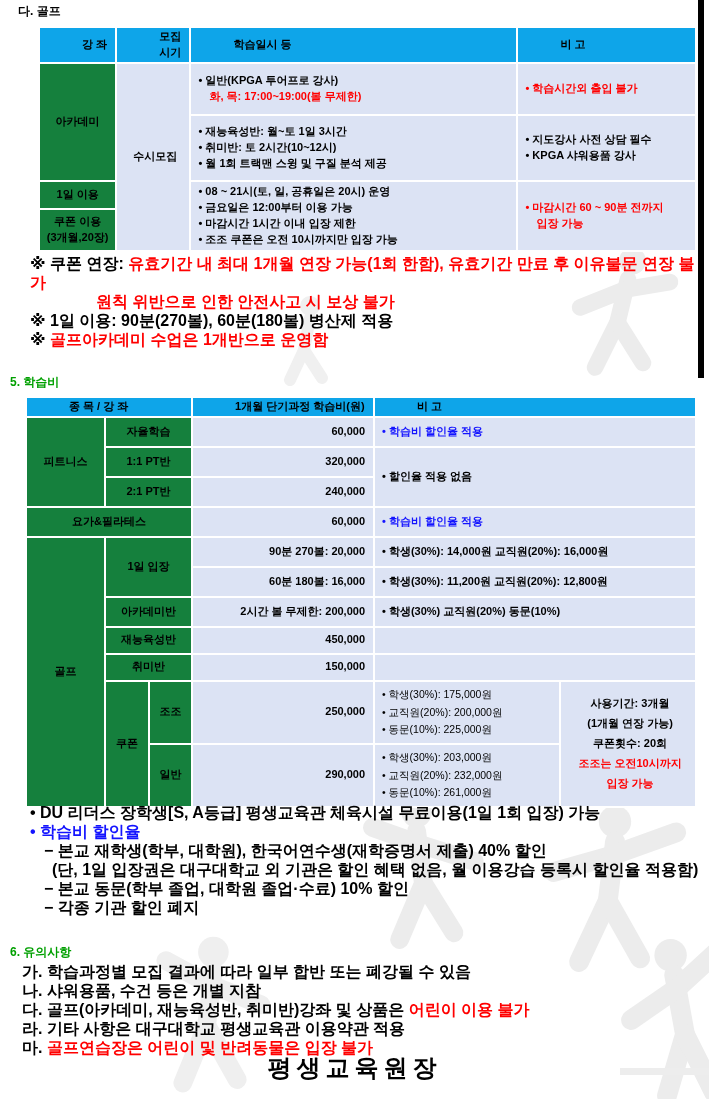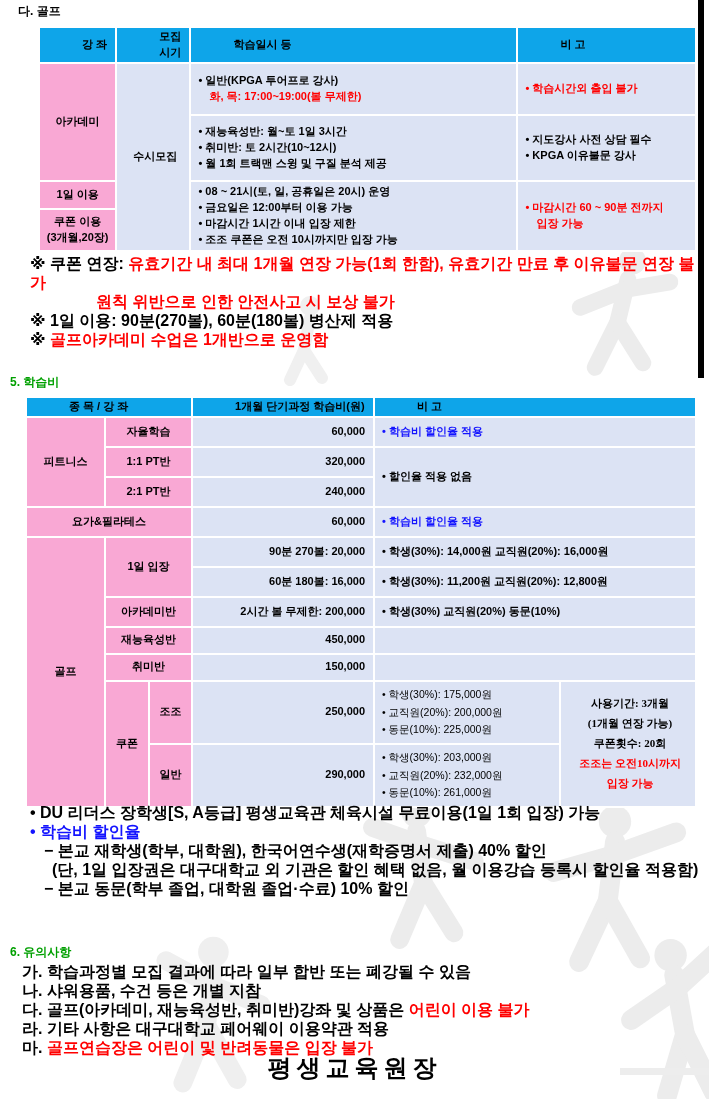--- a/index.html
+++ b/index.html
@@ -6,21 +6,21 @@
   body{
     width:709px;height:1099px;position:relative;background:#ffffff;
     font-family:"Liberation Sans","DejaVu Sans",sans-serif;
     font-weight:bold;color:#000;overflow:hidden;
   }
   .abs{position:absolute;}
   
   table{border-collapse:separate;border-spacing:2px;background:#fff;z-index:2;position:absolute;table-layout:fixed;}
   th,td{font-size:11px;line-height:1.45;vertical-align:middle;overflow:hidden;}
   th{background:#0ea5e9;text-align:left;font-weight:bold;padding-left:42px;}
-  td.lbl{background:#f9a8d4;text-align:center;}
+  td.lbl{background:#15803d;text-align:center;}
   td.cnt{background:#dce3f4;text-align:left;padding-left:7px;padding-right:4px;}
   td.center{text-align:center;padding-left:8px;}
   td.price{background:#dce3f4;text-align:right;padding-right:8px;}
   .red{color:#ff0000;}
   .blue{color:#1414ff;}
   .ind{margin-left:11px;}
   .small{font-weight:normal;font-size:10.5px;line-height:1.7;}
   
   .heading{font-size:12px;}
   .section{font-size:12px;color:#00a000;}
@@ -118,21 +118,21 @@
     </td>
   </tr>
   <tr style="height:64px">
     <td class="cnt">
       <div>• 재능육성반: 월~토 1일 3시간</div>
       <div>• 취미반: 토 2시간(10~12시)</div>
       <div>• 월 1회 트랙맨 스윙 및 구질 분석 제공</div>
     </td>
     <td class="cnt">
       <div>• 지도강사 사전 상담 필수</div>
-      <div>• KPGA 이유불문 강사</div>
+      <div>• KPGA 샤워용품 강사</div>
     </td>
   </tr>
   <tr style="height:26px">
     <td class="lbl">1일 이용</td>
     <td class="cnt" rowspan="2">
       <div>• 08 ~ 21시(토, 일, 공휴일은 20시) 운영</div>
       <div>• 금요일은 12:00부터 이용 가능</div>
       <div>• 마감시간 1시간 이내 입장 제한</div>
       <div>• 조조 쿠폰은 오전 10시까지만 입장 가능</div>
     </td>
@@ -221,21 +221,21 @@
   </tr>
   <tr style="height:61px">
     <td class="lbl" rowspan="2">쿠폰</td>
     <td class="lbl">조조</td>
     <td class="price">250,000</td>
     <td class="cnt small">
       <div>• 학생(30%): 175,000원</div>
       <div>• 교직원(20%): 200,000원</div>
       <div>• 동문(10%): 225,000원</div>
     </td>
-    <td class="cnt center" rowspan="2" style="line-height:1.8;padding-left:8px;font-family:Liberation Serif, serif;">
+    <td class="cnt center" rowspan="2" style="line-height:1.8;padding-left:8px;">
       <div>사용기간: 3개월</div>
       <div>(1개월 연장 가능)</div>
       <div>쿠폰횟수: 20회</div>
       <div class="red">조조는 오전10시까지</div>
       <div class="red">입장 가능</div>
     </td>
   </tr>
   <tr style="height:61px">
     <td class="lbl">일반</td>
     <td class="price">290,000</td>
@@ -247,24 +247,25 @@
   </tr>
 </tbody>
   </table>
 
 <div class="abs z2" style="left:30px;top:803px;width:670px;">
   <div class="noteline">• DU 리더스 장학생[S, A등급] 평생교육관 체육시설 무료이용(1일 1회 입장) 가능</div>
   <div class="noteline blue">• 학습비 할인율</div>
   <div class="noteline" style="margin-left:14px;">− 본교 재학생(학부, 대학원), 한국어연수생(재학증명서 제출) 40% 할인</div>
   <div class="noteline" style="margin-left:22px;">(단, 1일 입장권은 대구대학교 외 기관은 할인 혜택 없음, 월 이용강습 등록시 할인율 적용함)</div>
   <div class="noteline" style="margin-left:14px;">− 본교 동문(학부 졸업, 대학원 졸업·수료) 10% 할인</div>
+  <div class="noteline" style="margin-left:14px;">− 각종 기관 할인 폐지</div>
 </div>
 
 <div class="abs section z2" style="left:10px;top:944px;">6. 유의사항</div>
 <div class="abs z2" style="left:22px;top:962px;width:675px;">
   <div class="noteline">가. 학습과정별 모집 결과에 따라 일부 합반 또는 폐강될 수 있음</div>
   <div class="noteline">나. 샤워용품, 수건 등은 개별 지참</div>
   <div class="noteline"><span>다. 골프(아카데미, 재능육성반, 취미반)강좌 및 상품은 </span><span class="red">어린이 이용 불가</span></div>
-  <div class="noteline">라. 기타 사항은 대구대학교 페어웨이 이용약관 적용</div>
+  <div class="noteline">라. 기타 사항은 대구대학교 평생교육관 이용약관 적용</div>
   <div class="noteline"><span>마. </span><span class="red">골프연습장은 어린이 및 반려동물은 입장 불가</span></div>
 </div>
 
 <div class="abs sig z2" style="left:0;top:1052px;">평생교육원장</div>
 
 </body></html>

